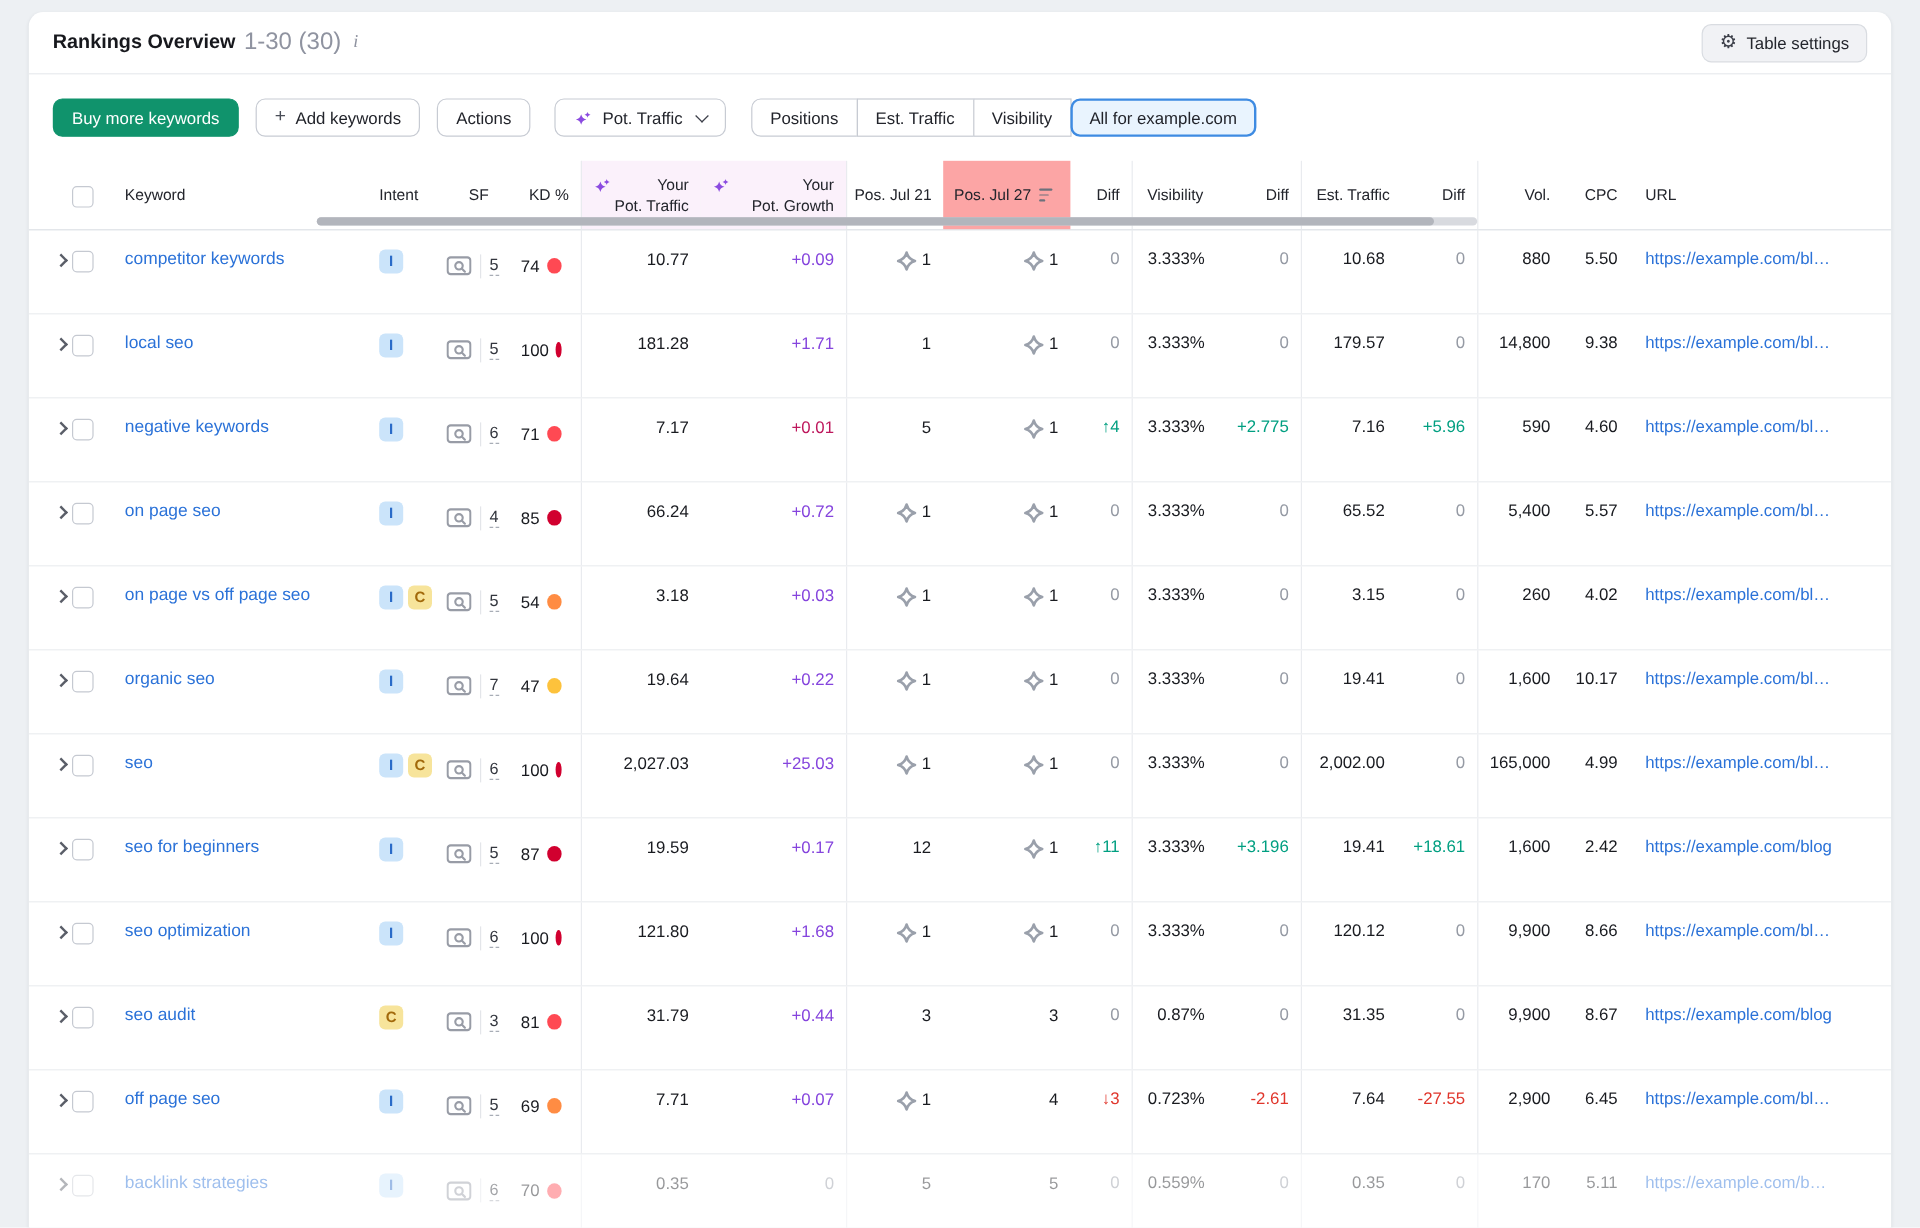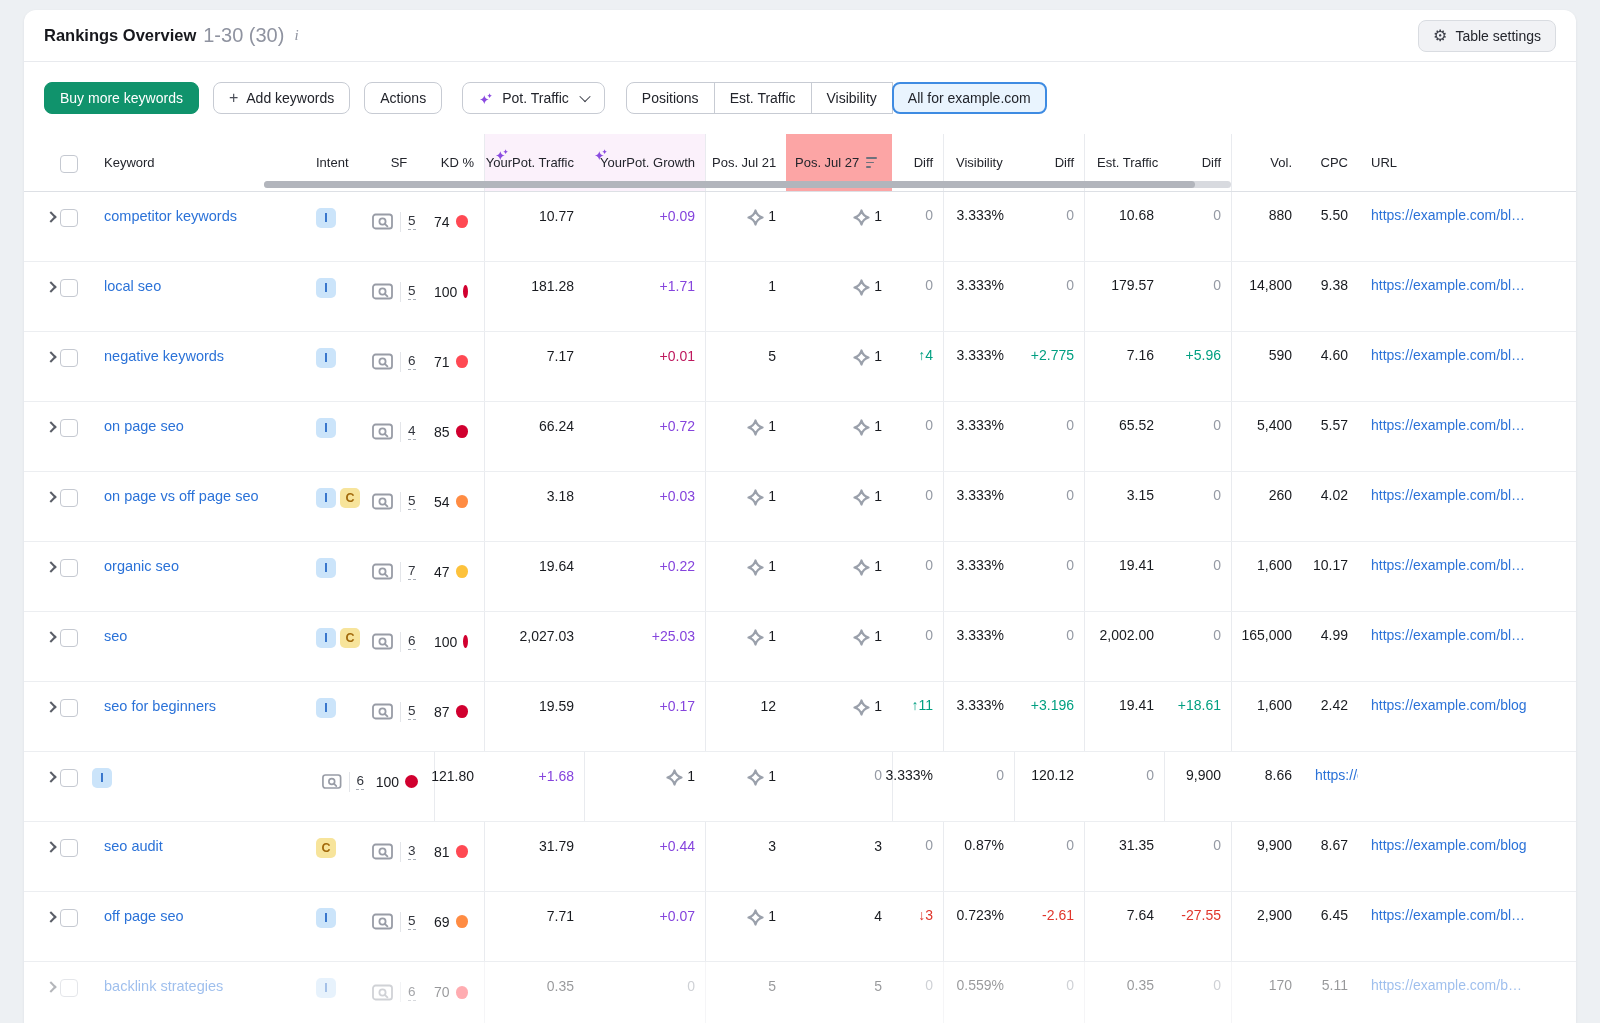--- a/index.html
+++ b/index.html
@@ -38,21 +38,21 @@
   
   .grid { display:grid; grid-template-columns:36px 30px 224px 50px 70px 50px 100px 121px 81px 106px 51px 71px 70px 80px 67px 71px 56px minmax(0,1fr); }
   .t-headwrap { position:relative; border-bottom:1px solid #dde0e5; }
   .t-head { height:57px; }
   .hcell { display:flex; align-items:center; font-size:13px; color:#23252c; }
   .right { justify-content:flex-end; padding-right:10px; text-align:right; }
   .left  { justify-content:flex-start; }
   .sep { border-left:1px solid #e9ebef; }
   .h-pt,.h-pg { background:#fbf1fb; position:relative; }
   .h-p2 { background:#fca5a5; }
-  .two-line { display:flex; align-items:flex-end; justify-content:center; line-height:1.32; }
+  .two-line { display:flex; flex-direction:column; align-items:flex-end; justify-content:center; line-height:1.32; }
   .sparkles-icon { position:absolute; left:9px; top:14px; }
   .sort-icon { display:inline-flex; flex-direction:column; gap:2.5px; margin-left:7px; }
   .sort-icon i { display:block; height:1.8px; background:#6d717c; border-radius:1px; }
   .sort-icon i:nth-child(1){ width:11px; } .sort-icon i:nth-child(2){ width:8px; } .sort-icon i:nth-child(3){ width:5px; }
   .hscrollbar { position:absolute; left:240px; bottom:3px; height:7px; width:967px; border-radius:4px; background:#d8dadf; }
   .hscrollbar .thumb { position:absolute; left:0; top:0; height:7px; width:931px; border-radius:4px; background:#b2b5bc; }
 
   .t-row { height:70px; border-bottom:1px solid #eceef1; }
   .t-row.partial { opacity:.45; border-bottom:none; }
   .cell { padding-top:15px; display:flex; align-items:flex-start; font-size:14px; color:#191b20; }
@@ -739,20 +739,23 @@
           </div>
   </div>
 
   <div class="grid t-row">
     <div class="cell c-exp">
             <span class="expander"></span>
           </div>
     <div class="cell">
             <span class="checkbox"></span>
           </div>
+    <div class="cell" style="padding-left:14px">
+            <span class="kw-link">seo optimization</span>
+          </div>
     <div class="cell c-intent">
             <span style="display:flex;gap:4px">
               <span class="badge badge-I">I</span>
             </span>
           </div>
     <div class="cell c-sf">
       <svg width="21" height="17" viewBox="0 0 21 17">
               <use href="#def-sf"></use>
             </svg>
       <span class="sf-divider"></span>

